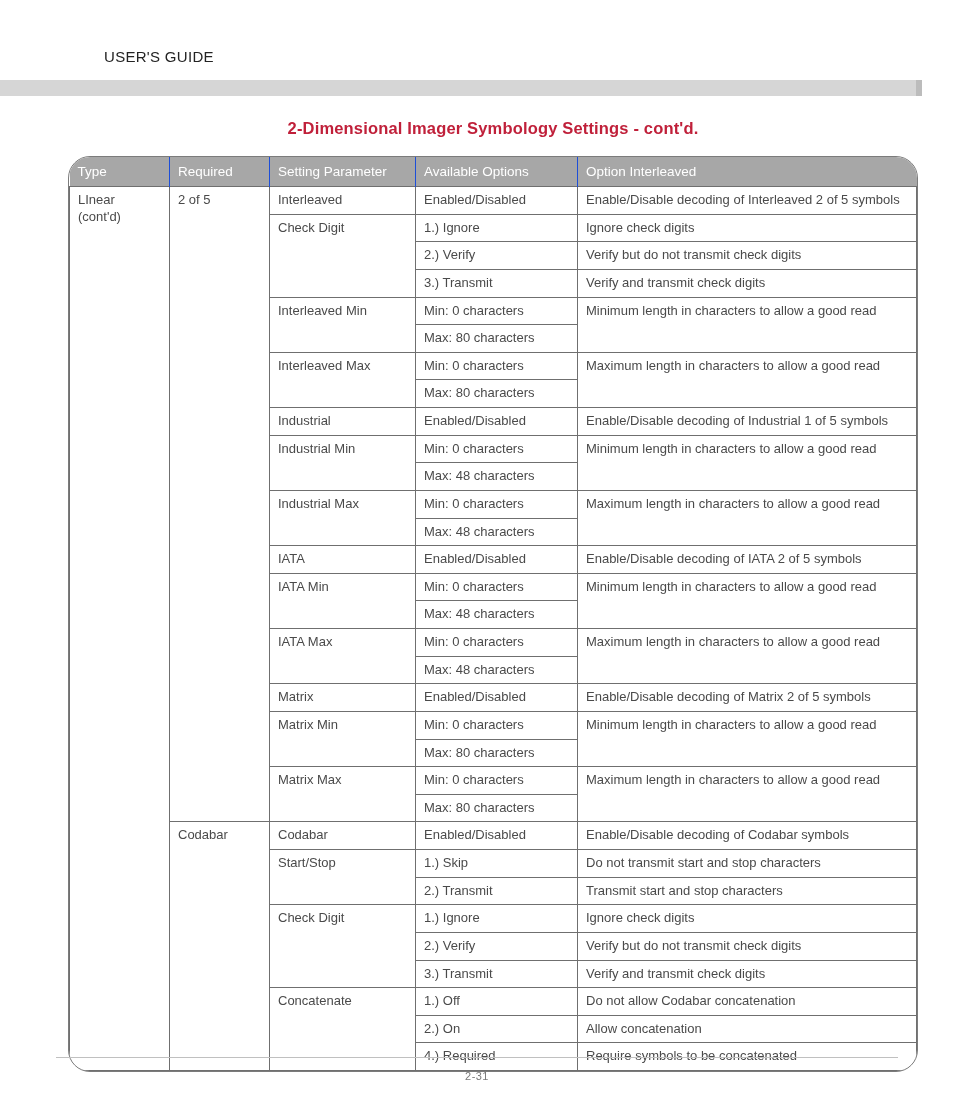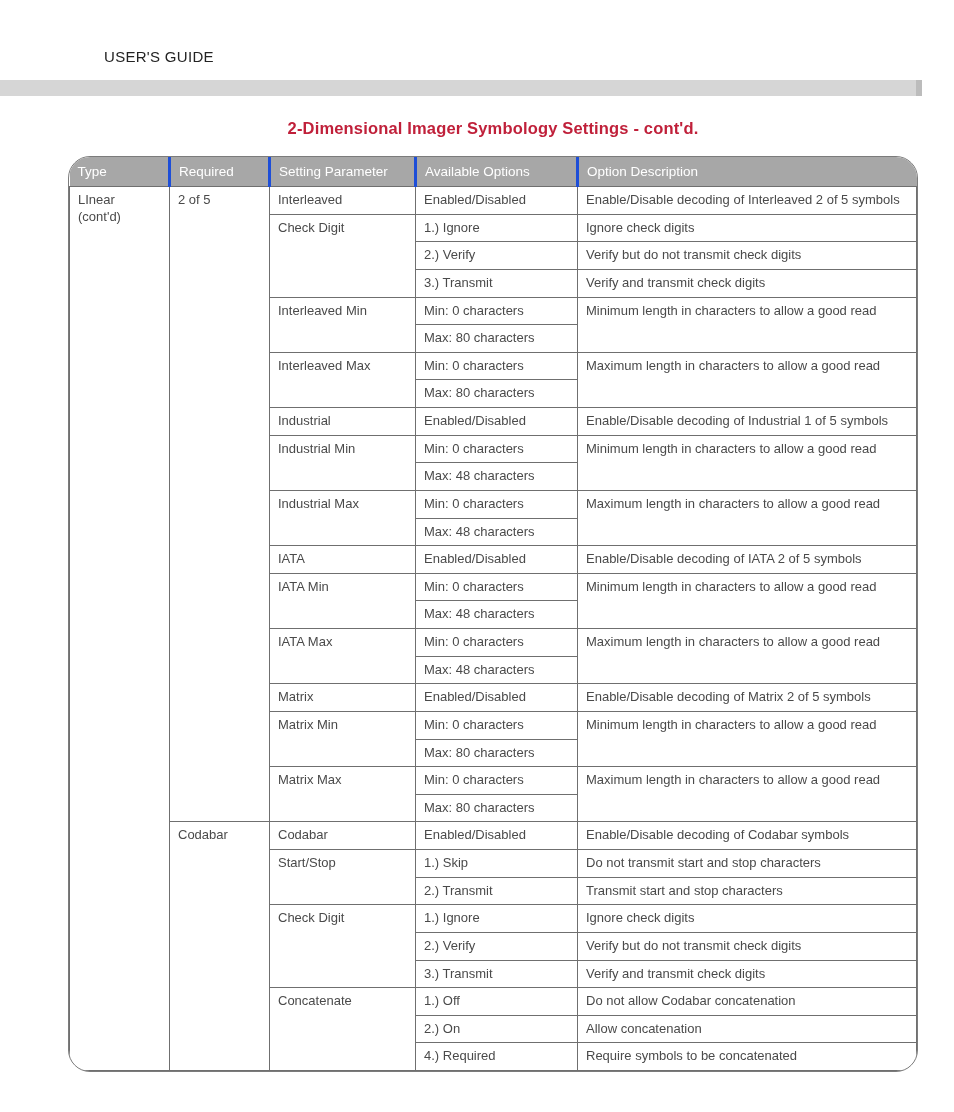--- a/index.html
+++ b/index.html
@@ -67,21 +67,21 @@
     width:100%;
     font-size:13px;
   }
   thead th{
     background:var(--gray-header);
     color:#fff;
     font-weight:400;
     text-align:left;
     padding:7px 8px 7px 8px;
     font-size:13.5px;
-    border-right:3px solid #1d4ed8;
+    border-right:1px solid #1d4ed8;
   }
   thead th:last-child{border-right:none;}
   tbody td{
     border:1px solid #6f6f6f;
     padding:5px 8px 5px 8px;
     vertical-align:top;
     color:var(--muted);
     line-height:1.28;
   }
   tbody td.type-col,tbody td.sym-col{color:var(--muted);}
@@ -125,21 +125,21 @@
           <col class="c2">
           <col class="c3">
           <col class="c4">
       </colgroup>
       <thead>
         <tr>
           <th>Type</th>
           <th>Required</th>
           <th>Setting Parameter</th>
           <th>Available Options</th>
-          <th>Option Description</th>
+          <th>Option Interleaved</th>
         </tr>
       </thead>
       <tbody id="tbody">
           <tr>
             <td class="type-col" rowspan="32">LInear (cont'd)</td>
             <td class="sym-col" rowspan="23">2 of 5</td>
             <td rowspan="1">Interleaved</td>
             <td>Enabled/Disabled</td>
             <td>Enable/Disable decoding of Interleaved 2 of 5 symbols</td>
           </tr>
@@ -273,13 +273,17 @@
             <td>Allow concatenation</td>
           </tr>
           <tr>
             <td>4.) Required</td>
             <td>Require symbols to be concatenated</td>
           </tr>
         </tbody>
     </table>
   </div>
 
+  <div class="footer">
+    <div class="footer-rule"></div>
+    <span class="footer-num">2-31</span>
+  </div>
 </div>
 
 </body></html>

